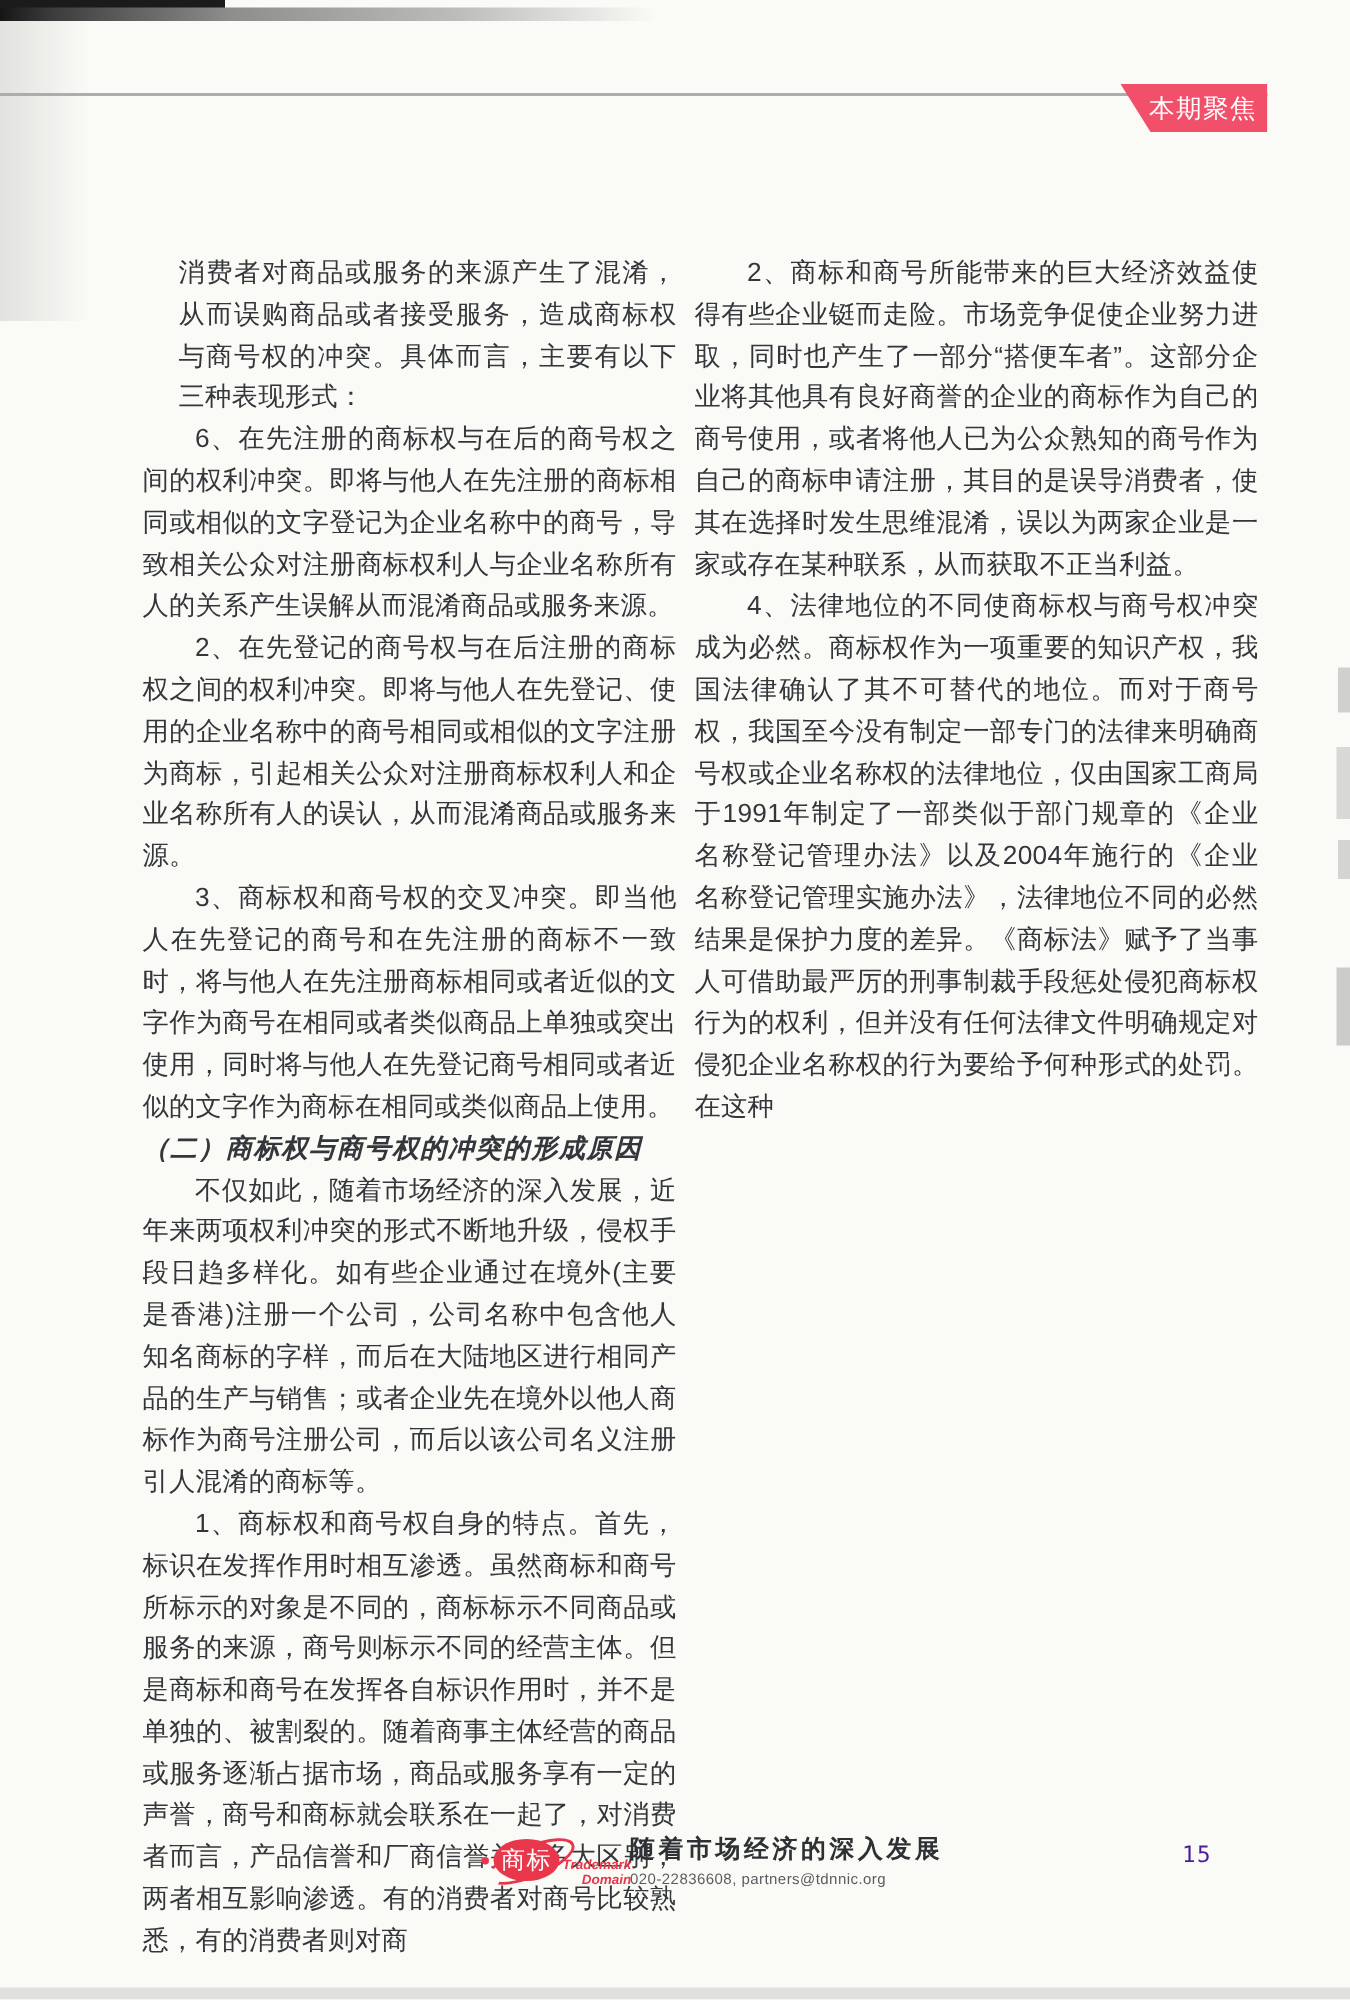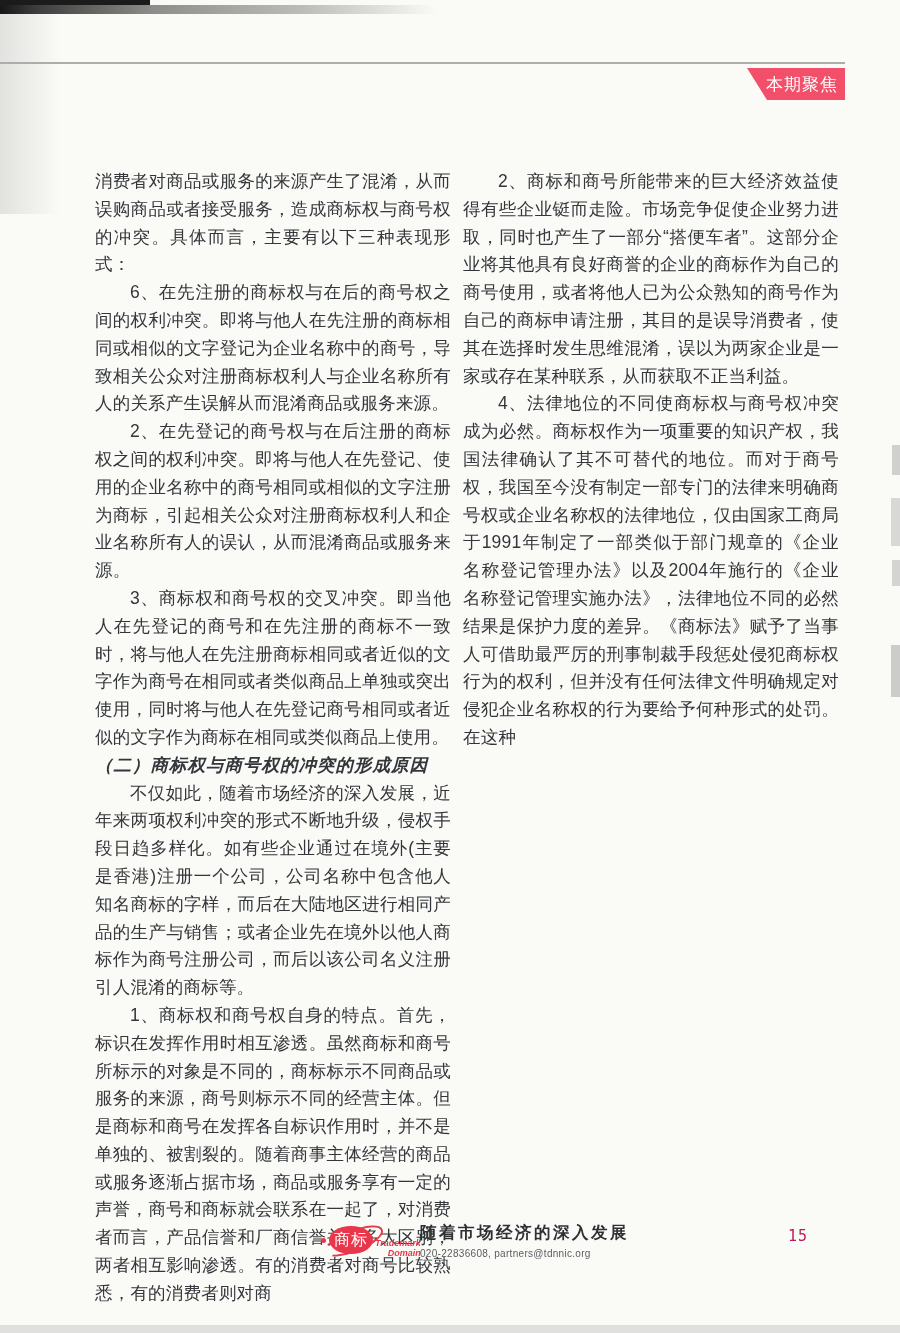--- a/index.html
+++ b/index.html
@@ -13,52 +13,52 @@
   .top-strip{position:absolute;left:0;top:5px;width:437px;height:9px;
     background:linear-gradient(to right,#161616 0%,#3c3c3c 8%,#8d8d8b 35%,#bdbdbb 70%,rgba(205,205,203,0) 100%);}
   .top-corner{position:absolute;left:0;top:0;width:150px;height:7px;background:#1b1b1b;}
   .left-smudge{position:absolute;left:0;top:14px;width:60px;height:200px;
     background:linear-gradient(to right,rgba(180,180,178,.35),rgba(180,180,178,0));}
   .edge-mark{position:absolute;background:#d0d0ce;}
   .bottom-band{position:absolute;left:0;top:1325px;width:900px;height:8px;background:#e0e0de;}
   
   .hairline{position:absolute;left:0;top:62px;width:845px;height:2px;background:#a9aeae;}
   .focus-badge{
-    position:absolute;left:747px;top:68px;width:98px;height:32px;
+    position:absolute;left:747px;top:56px;width:98px;height:32px;
     background:#f2506a;color:#fff;
     clip-path:polygon(0 0,100% 0,100% 100%,20px 100%);
     display:flex;align-items:center;justify-content:center;
     padding-left:12px;box-sizing:border-box;
     font-size:17px;letter-spacing:1px;
   }
   
   .col{position:absolute;top:168px;font-size:17.5px;line-height:27.8px;letter-spacing:.2px;}
   .col-left{left:95px;width:356px;}
   .col-right{left:463px;width:376px;}
   .para{margin:0;text-align:justify;text-indent:2em;}
-  .para.continuation{text-indent:0;}
+  .para.continuation{text-indent:0;margin-left:24px;}
   .para.heading{text-indent:0;font-weight:700;font-style:italic;
     font-family:"Liberation Serif","DejaVu Serif",serif;letter-spacing:1px;}
   
   .footer{position:absolute;left:320px;top:1222px;height:46px;display:flex;align-items:flex-start;}
   .logo{position:relative;width:86px;height:40px;flex:none;}
   .logo-dot{position:absolute;left:1px;top:16px;width:5px;height:5px;border-radius:50%;background:#e8374a;}
   .logo-ellipse{position:absolute;left:9px;top:4px;width:44px;height:28px;border-radius:50%;
     background:#e8374a;color:#fff;display:flex;align-items:center;justify-content:center;
     font-size:16px;letter-spacing:1px;}
   .logo-ring{position:absolute;left:3px;top:8px;width:58px;height:18px;border:2px solid #e8374a;
     border-radius:50%;transform:rotate(-22deg);border-left-color:transparent;}
   .logo-en{position:absolute;left:55px;top:16px;color:#e8374a;
     font-size:9px;font-style:italic;font-weight:700;line-height:10px;white-space:nowrap;}
   .logo-en i{display:block;font-style:italic;text-align:right;}
   .footer-text{margin-left:14px;}
   .footer-title{font-size:16.5px;font-weight:700;letter-spacing:2.5px;color:#2e3134;}
   .footer-contact{font-size:10px;color:#5a5d60;margin-top:4px;letter-spacing:.3px;}
   .page-number{position:absolute;left:788px;top:1227px;font-size:15px;
-    font-family:"DejaVu Sans Mono","Liberation Mono",monospace;color:#be185d;letter-spacing:1px;}
+    font-family:"DejaVu Sans Mono","Liberation Mono",monospace;color:#4c1d95;letter-spacing:1px;}
 </style>
 </head>
 <body>
 
 <div class="top-corner"></div>
 <div class="top-strip"></div>
 <div class="left-smudge"></div>
 <div class="edge-mark" style="left:892px;top:445px;width:8px;height:30px;"></div>
 <div class="edge-mark" style="left:891px;top:498px;width:9px;height:48px;background:#d8d8d6;"></div>
 <div class="edge-mark" style="left:892px;top:560px;width:8px;height:26px;background:#d4d4d2;"></div>

